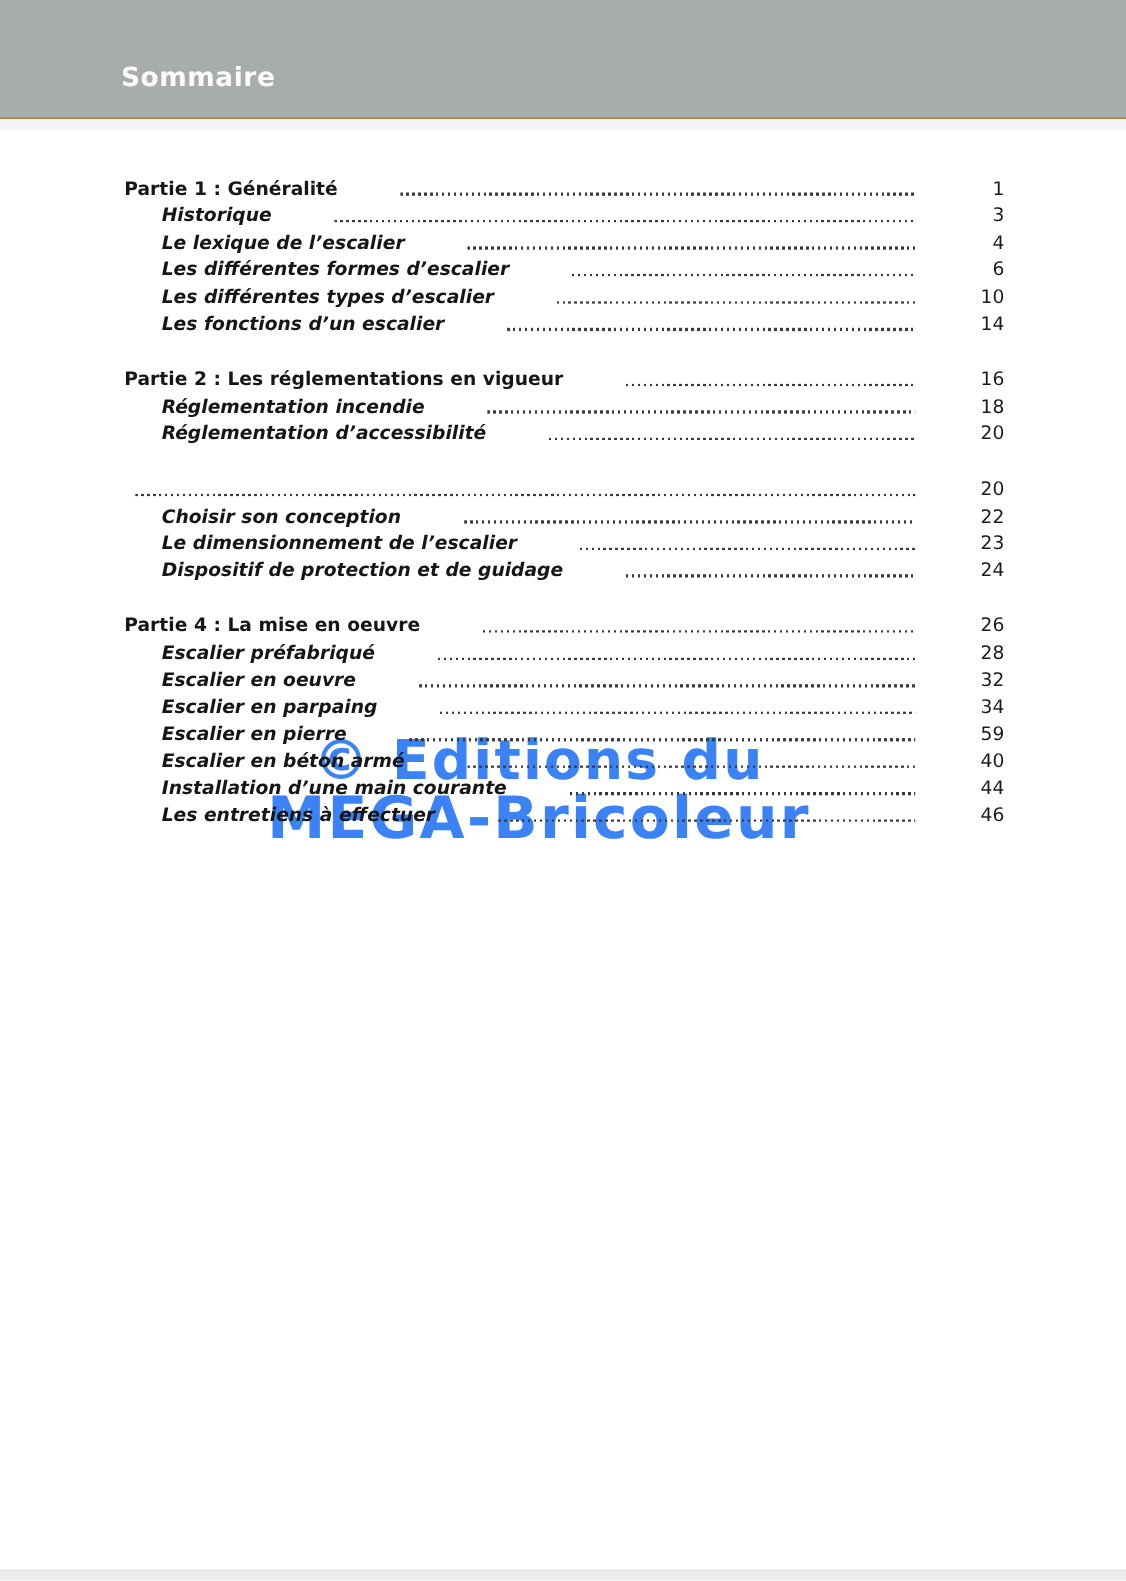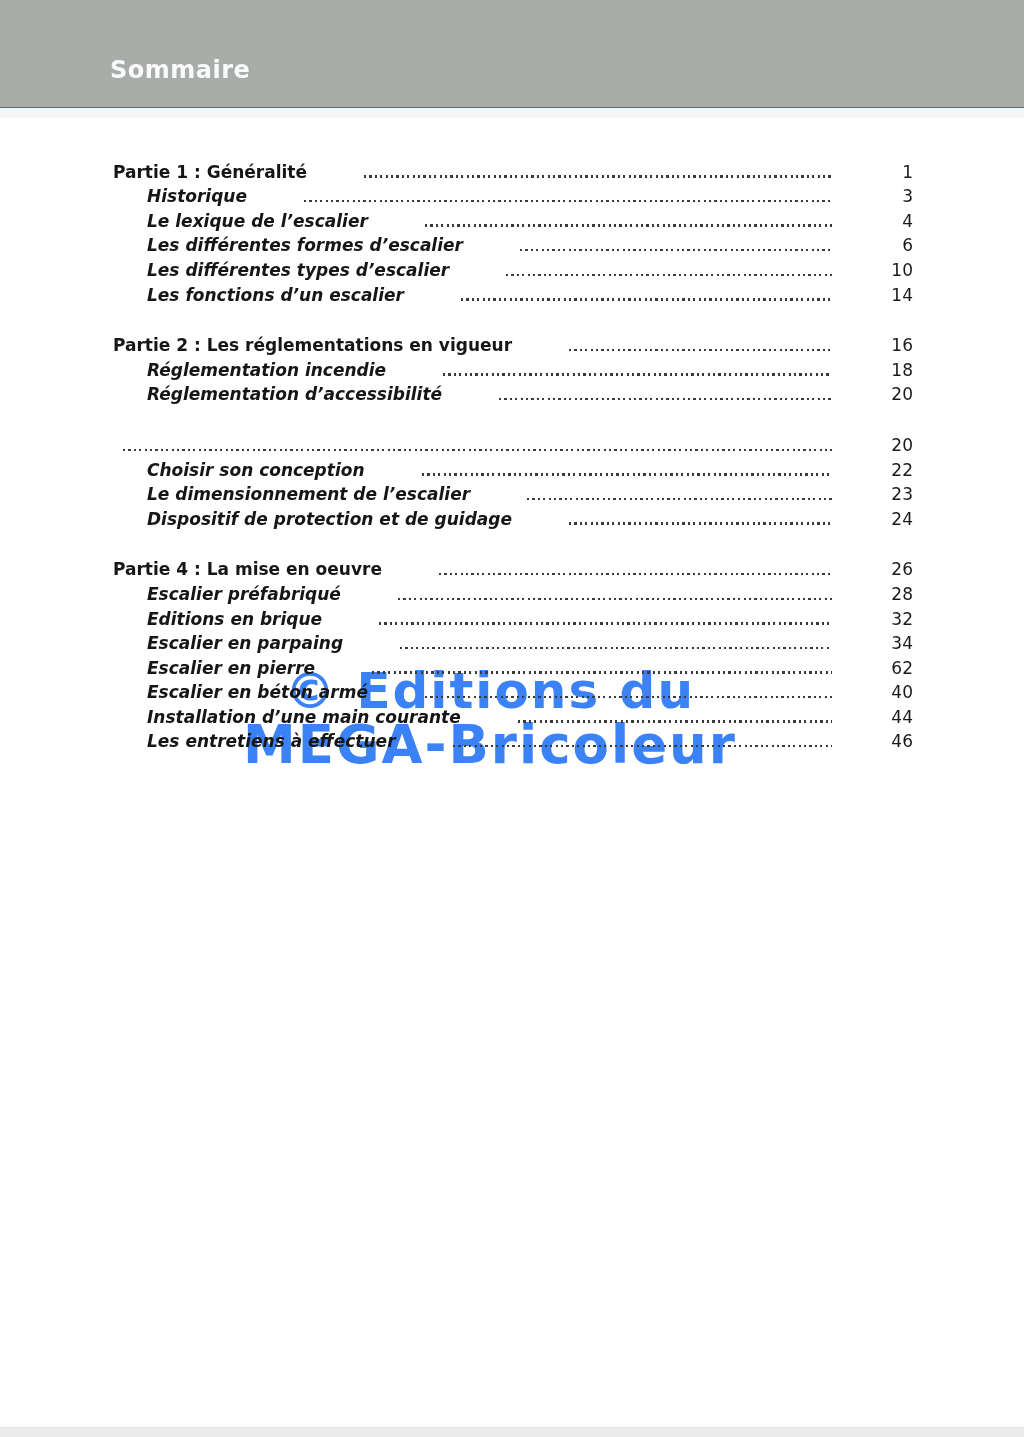--- a/index.html
+++ b/index.html
@@ -199,33 +199,33 @@
     <span class="label">Partie 4 : La mise en oeuvre</span>
     <span class="leader"></span>
     <span class="page-num">26</span>
   </div>
         <div class="row sub">
     <span class="label">Escalier préfabriqué</span>
     <span class="leader"></span>
     <span class="page-num">28</span>
   </div>
         <div class="row sub">
-    <span class="label">Editions en brique</span>
+    <span class="label">Escalier en oeuvre</span>
     <span class="leader"></span>
     <span class="page-num">32</span>
   </div>
         <div class="row sub">
     <span class="label">Escalier en parpaing</span>
     <span class="leader"></span>
     <span class="page-num">34</span>
   </div>
         <div class="row sub">
     <span class="label">Escalier en pierre</span>
     <span class="leader"></span>
-    <span class="page-num">62</span>
+    <span class="page-num">59</span>
   </div>
         <div class="row sub">
     <span class="label">Escalier en béton armé</span>
     <span class="leader"></span>
     <span class="page-num">40</span>
   </div>
         <div class="row sub">
     <span class="label">Installation d’une main courante</span>
     <span class="leader"></span>
     <span class="page-num">44</span>

